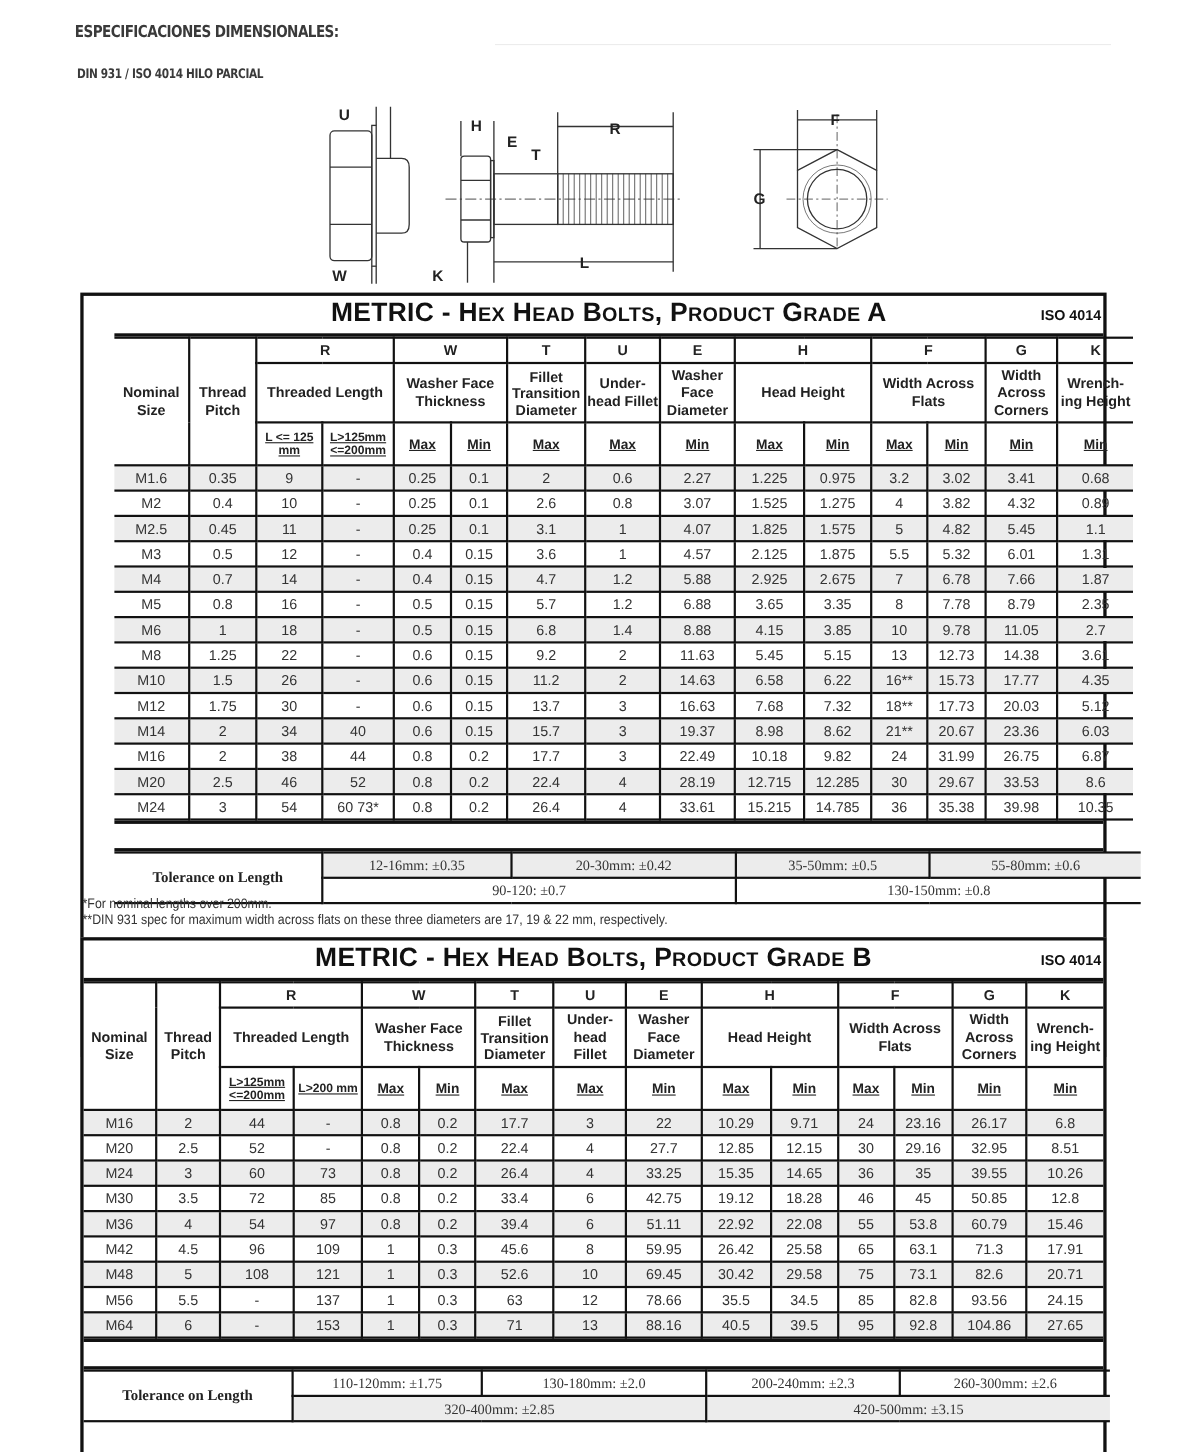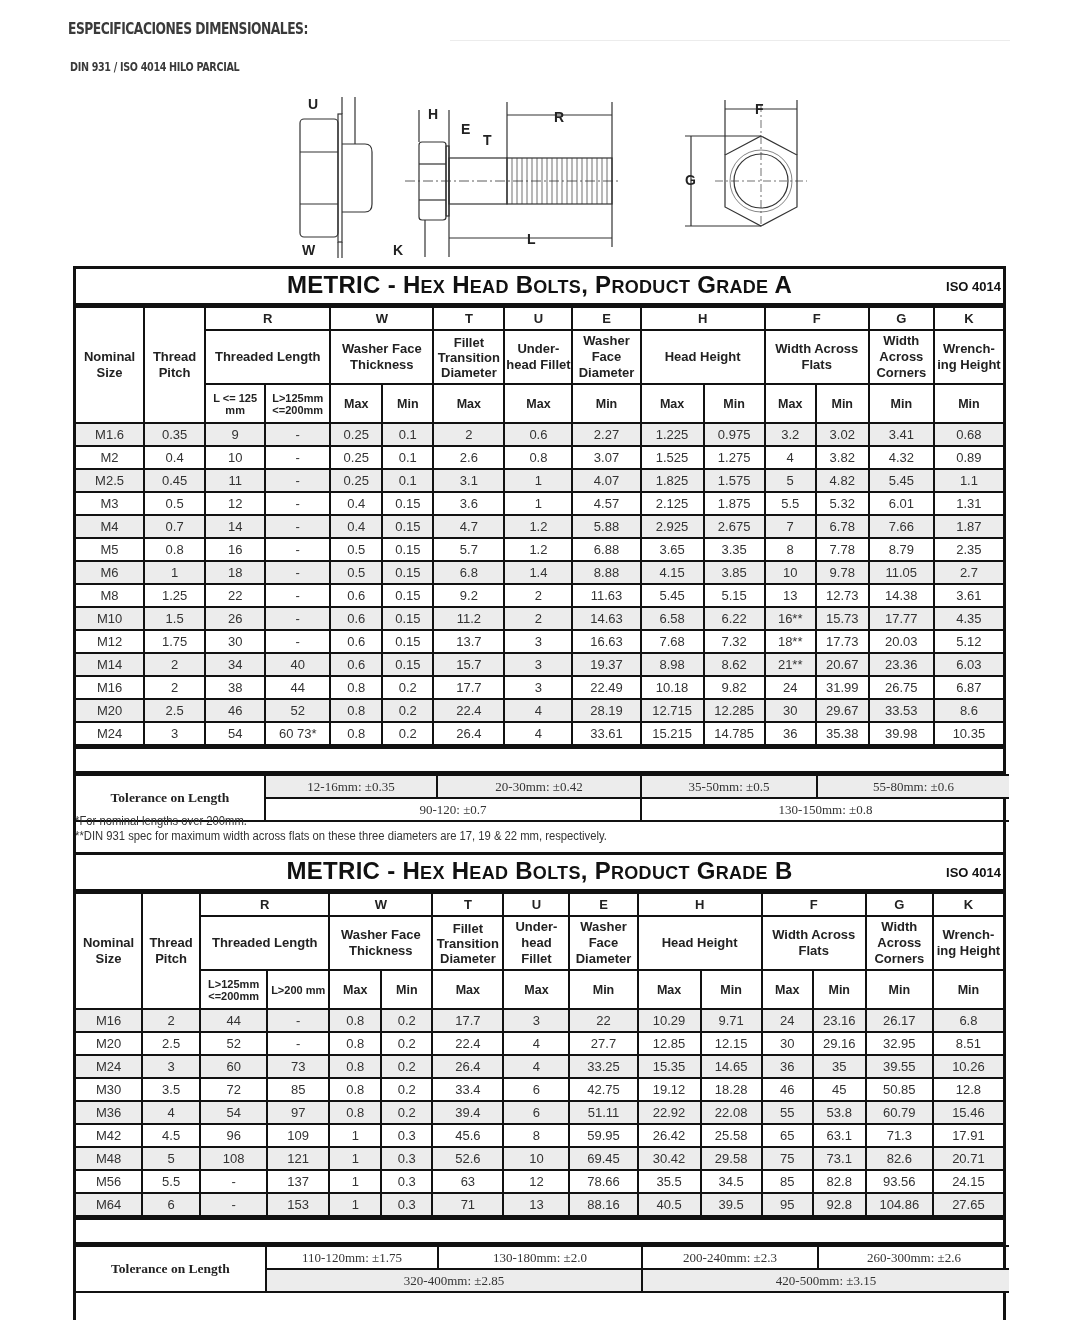--- a/index.html
+++ b/index.html
@@ -3,34 +3,34 @@
 <meta charset="utf-8">
 <style>
   html, body { margin:0; padding:0; background:#ffffff; }
   body { width:1080px; height:1320px; position:relative; overflow:hidden; font-family:"Liberation Sans", sans-serif; color:#222; }
   .heading { position:absolute; left:68px; top:20px; font-family:"DejaVu Sans", sans-serif; font-weight:bold; font-size:15px; letter-spacing:-0.6px; color:#3a3a3a; transform:scaleX(0.82); transform-origin:left; }
   .subheading { position:absolute; left:70px; top:60px; font-family:"DejaVu Sans", sans-serif; font-weight:bold; font-size:12px; letter-spacing:-0.4px; color:#3a3a3a; transform:scaleX(0.8); transform-origin:left; }
   .topline { position:absolute; left:450px; top:40px; width:560px; height:1px; background:#ececec; }
   .diagram { position:absolute; left:290px; top:92px; width:520px; height:168px; }
 
   .tbl-wrap { position:absolute; left:73px; width:933px; border:3px solid #111; box-sizing:border-box; background:#fff; }
-  .tbl-a { top:266px; height:695px; }
+  .tbl-a { top:266px; height:695px;padding-left:28px; }
   .tbl-b { top:852px; height:580px; }
   .title-row { height:34px; position:relative; border-bottom:3px solid #111; }
   .title { position:absolute; left:0; right:0; top:2px; text-align:center; font-size:24px; font-weight:bold; color:#111; letter-spacing:0.3px; }
   .title .sc { font-size:18px; }
   .iso { position:absolute; right:2px; top:10px; font-size:13px; font-weight:bold; color:#111; }
 
   table.grid { border-collapse:collapse; width:100%; table-layout:fixed; }
   table.grid td, table.grid th { border:2px solid #111; text-align:center; padding:0; font-size:13px; color:#333; overflow:hidden; white-space:nowrap; }
   table.grid th { font-weight:bold; color:#222; white-space:normal; line-height:16px; }
   table.grid tr.letters th { height:21px; font-size:13px; }
   table.grid tr.names th { height:52px; font-size:13px; }
   table.grid th.small { font-size:11.5px; line-height:15px;margin-top:12px; }
-  table.grid tr.sub th { height:37px; font-size:12.5px; }
+  table.grid tr.sub th { height:37px; font-size:12.5px;text-decoration:underline; }
   table.grid tr.sub th.tiny { font-size:11px; line-height:12px; }
   table.grid tr.data td { height:21px; }
   table.grid tr.data.alt td { background:#ececec; }
   table.grid td.first, table.grid th.first { border-left:none; }
   table.grid td.last, table.grid th.last { border-right:none; }
   .spacer { height:22px; border-top:3px solid #111; border-bottom:3px solid #111; }
   table.tol { border-collapse:collapse; width:100%; table-layout:fixed;font-family:Liberation Serif, serif; }
   table.tol td { border:2px solid #111; text-align:center; font-size:13px; color:#333; height:21px; padding:0; }
   table.tol td.lbl { font-weight:bold; color:#222; font-size:13.5px; border-left:none; }
   table.tol td.last { border-right:none; }

